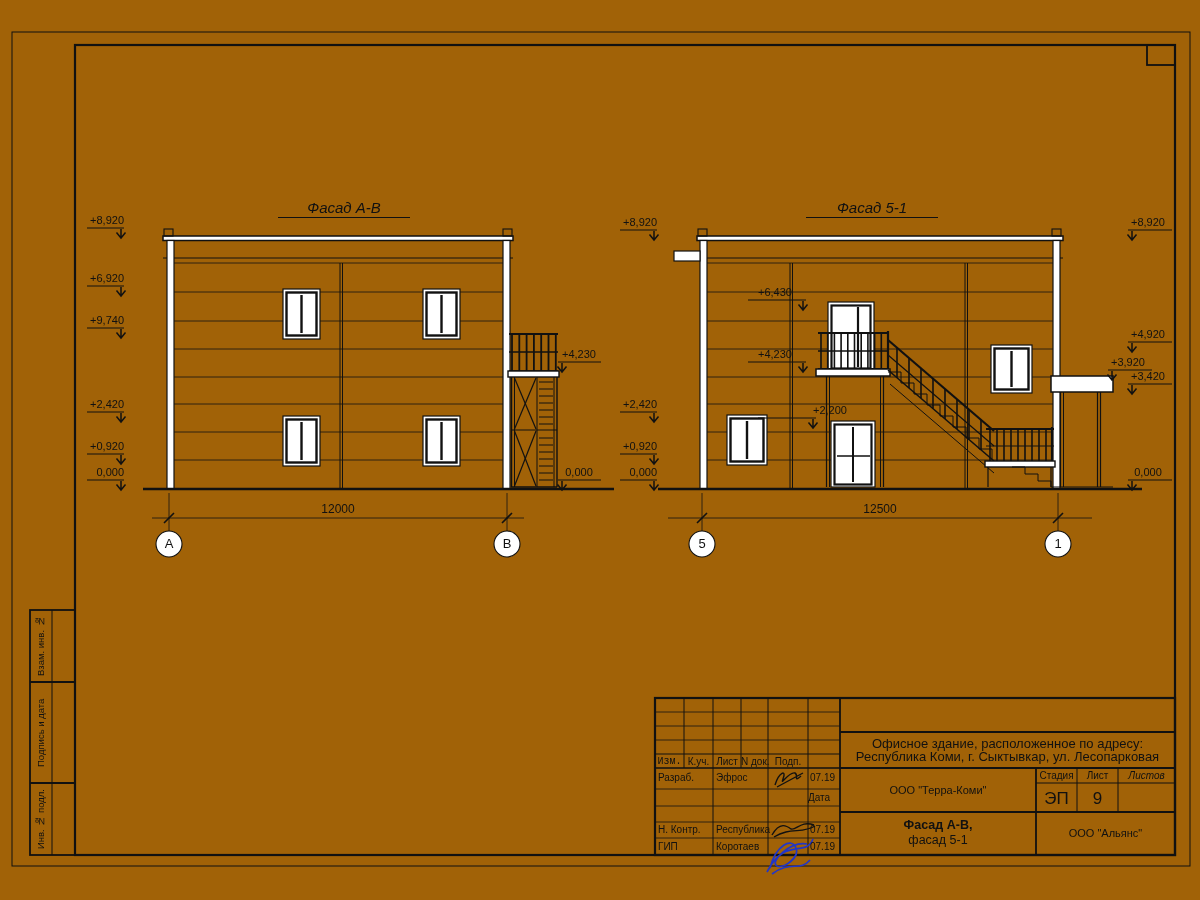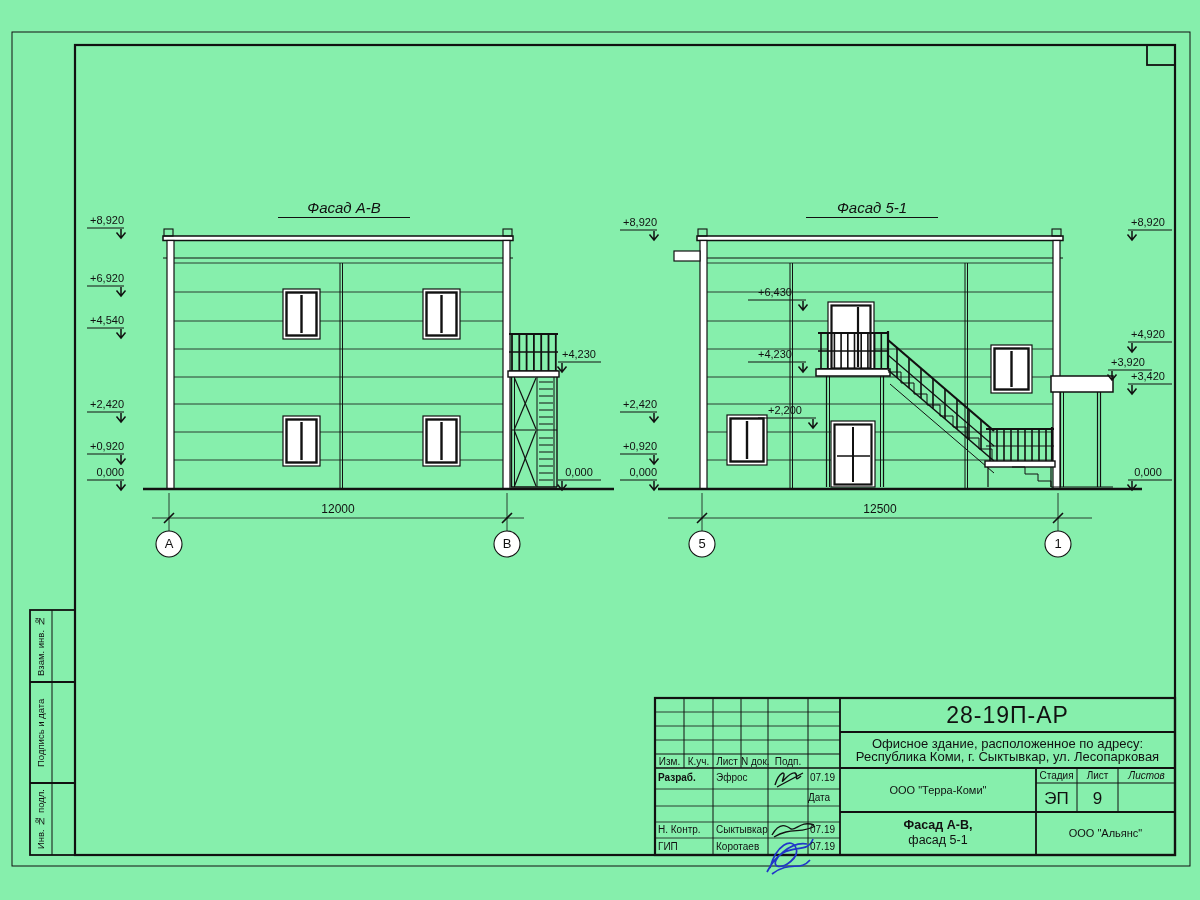--- a/index.html
+++ b/index.html
@@ -1,16 +1,16 @@
 <!DOCTYPE html>
 <html><head>
 <meta charset="utf-8">
 <style>
   html,body{margin:0;padding:0;background:#fff;}
-  .sheet{position:relative;width:1200px;height:900px;background:#86efac;overflow:hidden;
+  .sheet{position:relative;width:1200px;height:900px;background:#a16207;overflow:hidden;
          font-family:"Liberation Sans",sans-serif;color:#111;}
   svg{position:absolute;left:0;top:0;}
   .lbl{position:absolute;font-family:"Liberation Sans",sans-serif;color:#111;
        font-size:11px;line-height:1.15;white-space:nowrap;}
   .c{text-align:center;}
   .r{text-align:right;}
   .facade-title{font-size:15px;font-style:italic;border-bottom:1.3px solid #111;
                 padding-bottom:1px;text-align:center;}
   .dim{font-size:12px;text-align:center;}
   .axis{font-size:13px;text-align:center;}
@@ -359,72 +359,71 @@
       </g>
     </g>
   </g>
 </svg>
 
 <div class="lbl facade-title" style="left:278px;top:199px;width:132px;">Фасад А-В</div>
 <div class="lbl facade-title" style="left:806px;top:199px;width:132px;">Фасад 5-1</div>
 
 <div class="lbl r" style="left:74px;top:214px;width:50px;">+8,920</div>
 <div class="lbl r" style="left:74px;top:272px;width:50px;text-align:right;">+6,920</div>
-<div class="lbl r" style="left:74px;top:314px;width:50px;">+4,540</div>
+<div class="lbl r" style="left:74px;top:314px;width:50px;">+9,740</div>
 <div class="lbl r" style="left:74px;top:398px;width:50px;">+2,420</div>
 <div class="lbl r" style="left:74px;top:440px;width:50px;">+0,920</div>
 <div class="lbl r" style="left:74px;top:466px;width:50px;">0,000</div>
 <div class="lbl c" style="left:556px;top:348px;width:46px;">+4,230</div>
 <div class="lbl c" style="left:556px;top:466px;width:46px;">0,000</div>
 
 <div class="lbl dim" style="left:298px;top:503px;width:80px;">12000</div>
 <div class="lbl axis" style="left:156px;top:537px;width:26px;">А</div>
 <div class="lbl axis" style="left:494px;top:537px;width:26px;">В</div>
 
 <div class="lbl r" style="left:607px;top:216px;width:50px;">+8,920</div>
 <div class="lbl r" style="left:607px;top:398px;width:50px;">+2,420</div>
 <div class="lbl r" style="left:607px;top:440px;width:50px;">+0,920</div>
 <div class="lbl r" style="left:607px;top:466px;width:50px;">0,000</div>
 
 <div class="lbl c" style="left:748px;top:286px;width:54px;">+6,430</div>
 <div class="lbl c" style="left:748px;top:348px;width:54px;">+4,230</div>
-<div class="lbl c" style="left:758px;top:404px;width:54px;">+2,200</div>
+<div class="lbl c" style="left:803px;top:404px;width:54px;">+2,200</div>
 
 <div class="lbl c" style="left:1124px;top:216px;width:48px;">+8,920</div>
 <div class="lbl c" style="left:1124px;top:328px;width:48px;">+4,920</div>
 <div class="lbl c" style="left:1104px;top:356px;width:48px;">+3,920</div>
 <div class="lbl c" style="left:1124px;top:370px;width:48px;">+3,420</div>
 <div class="lbl c" style="left:1124px;top:466px;width:48px;">0,000</div>
 
 <div class="lbl dim" style="left:840px;top:503px;width:80px;text-align:center;">12500</div>
 <div class="lbl axis" style="left:689px;top:537px;width:26px;">5</div>
 <div class="lbl axis" style="left:1045px;top:537px;width:26px;">1</div>
 
 <div class="lbl vert" style="left:31px;top:611px;width:20px;height:70px;">Взам. инв. №</div>
 <div class="lbl vert" style="left:31px;top:683px;width:20px;height:99px;">Подпись и дата</div>
 <div class="lbl vert" style="left:31px;top:784px;width:20px;height:70px;">Инв. № подл.</div>
 
-<div class="lbl tb-small c" style="left:655px;top:756px;width:29px;">Изм.</div>
+<div class="lbl tb-small c" style="left:655px;top:756px;width:29px;font-family:Liberation Mono, monospace;">Изм.</div>
 <div class="lbl tb-small c" style="left:684px;top:756px;width:29px;">К.уч.</div>
 <div class="lbl tb-small c" style="left:713px;top:756px;width:28px;">Лист</div>
 <div class="lbl tb-small c" style="left:741px;top:756px;width:27px;">N док.</div>
 <div class="lbl tb-small c" style="left:768px;top:756px;width:40px;">Подп.</div>
 <div class="lbl tb-small c" style="left:808px;top:756px;width:16px;margin-top:36px;">Дата</div>
 
-<div class="lbl tb-small" style="left:658px;top:772px;font-weight:bold;">Разраб.</div>
+<div class="lbl tb-small" style="left:658px;top:772px;">Разраб.</div>
 <div class="lbl tb-small" style="left:716px;top:772px;">Эфрос</div>
 <div class="lbl tb-small" style="left:810px;top:772px;">07.19</div>
 <div class="lbl tb-small" style="left:658px;top:824px;">Н. Контр.</div>
-<div class="lbl tb-small" style="left:716px;top:824px;">Сыктывкар</div>
+<div class="lbl tb-small" style="left:716px;top:824px;">Республика</div>
 <div class="lbl tb-small" style="left:810px;top:824px;">07.19</div>
 <div class="lbl tb-small" style="left:658px;top:841px;">ГИП</div>
 <div class="lbl tb-small" style="left:716px;top:841px;">Коротаев</div>
 <div class="lbl tb-small" style="left:810px;top:841px;">07.19</div>
 
-<div class="lbl tb-doc" style="left:840px;top:702px;width:335px;">28-19П-АР</div>
 <div class="lbl tb-desc" style="left:850px;top:737px;width:315px;">Офисное здание, расположенное по адресу:</div>
 <div class="lbl tb-desc" style="left:850px;top:750px;width:315px;">Республика Коми, г. Сыктывкар, ул. Лесопарковая</div>
 <div class="lbl tb-org" style="left:840px;top:784px;width:196px;">ООО "Терра-Коми"</div>
 <div class="lbl tb-small c" style="left:1036px;top:770px;width:41px;">Стадия</div>
 <div class="lbl tb-small c" style="left:1077px;top:770px;width:41px;">Лист</div>
 <div class="lbl tb-small c" style="left:1118px;top:770px;width:57px;font-style:italic;">Листов</div>
 <div class="lbl tb-big" style="left:1036px;top:789px;width:41px;">ЭП</div>
 <div class="lbl tb-big" style="left:1077px;top:789px;width:41px;">9</div>
 <div class="lbl tb-big" style="left:1118px;top:789px;width:57px;"></div>
 <div class="lbl tb-name" style="left:840px;top:818px;width:196px;font-weight:bold;">Фасад А-В,</div>

